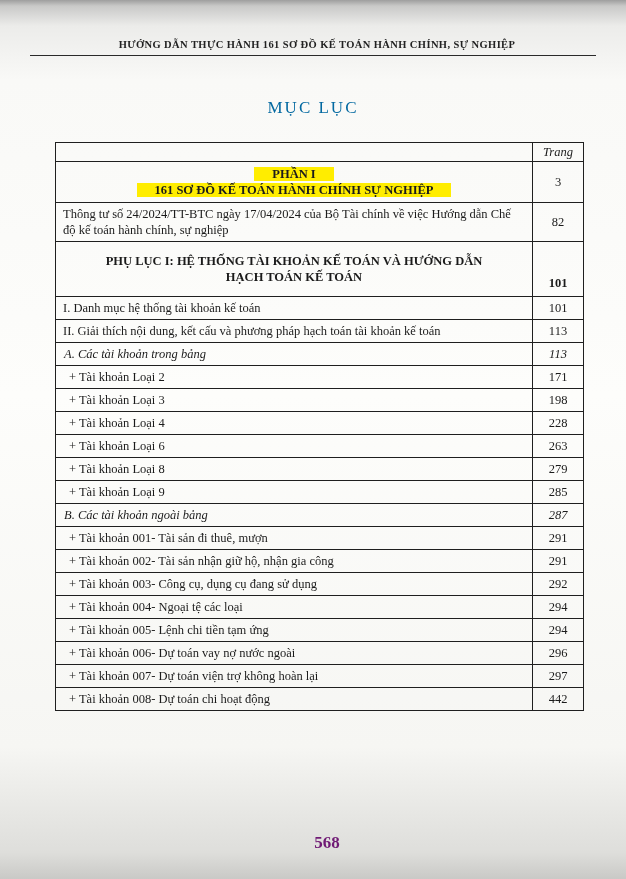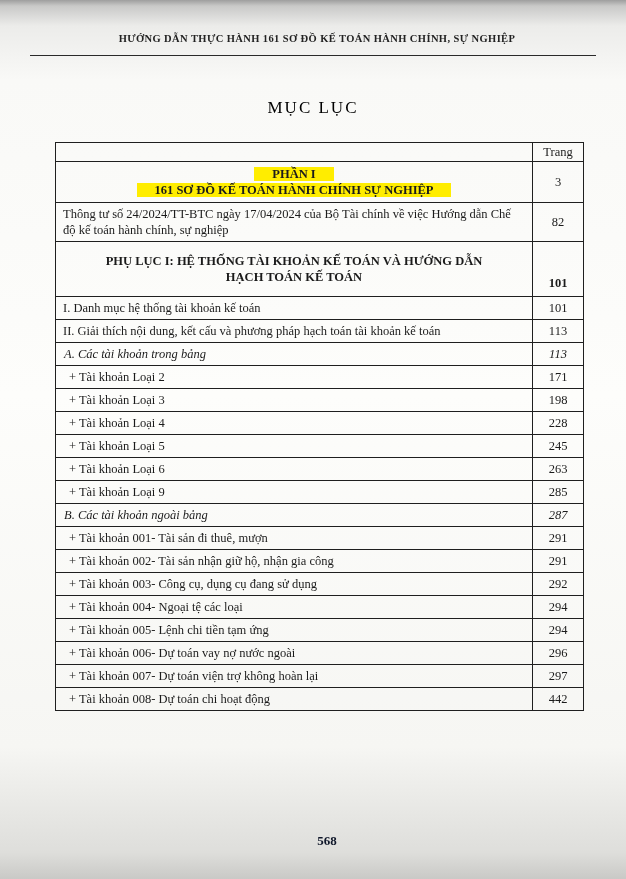--- a/index.html
+++ b/index.html
@@ -3,60 +3,60 @@
 <meta charset="utf-8">
 <style>
   html,body{margin:0;padding:0;}
   body{
     width:626px;height:879px;position:relative;overflow:hidden;
     font-family:"Liberation Serif","DejaVu Serif",serif;
     color:#1b1b1b;
     background:linear-gradient(180deg,#9e9e9e 0px,#c9c9c8 6px,#ececea 26px,#f9f9f7 80px,#fdfdfb 45%,#f6f6f3 85%,#dededb 97%,#c9c9c6 100%);
   }
   .running-header{
-    position:absolute;top:33px;left:0;right:0;
+    position:absolute;top:39px;left:0;right:0;
     text-align:center;font-weight:bold;font-size:10.5px;letter-spacing:.4px;
     color:#222;
     padding-left:8px;
   }
   .header-rule{
     position:absolute;top:55px;left:30px;right:30px;
     border-top:1.4px solid #2a2a2a;
   }
   .page-title{
     position:absolute;top:98px;left:0;right:0;
-    text-align:center;font-size:17px;letter-spacing:2px;color:#000000;
+    text-align:center;font-size:17px;letter-spacing:2px;color:#0369a1;
   }
   table.toc{
     position:absolute;top:142px;left:55px;width:529px;
     border-collapse:collapse;table-layout:fixed;
   }
   .toc td{
     border:1px solid #1f1f1f;
     font-size:12.5px;line-height:16px;
     padding:3px 8px;vertical-align:middle;
     color:#1b1b1b;
   }
   .toc thead td{height:14px;padding:1px 6px;}
   td.page-col{width:38px;text-align:center;padding:3px 2px;}
-  .trang{font-size:12px;text-align:center;}
+  .trang{font-style:italic;font-size:12px;text-align:center;}
   .row-part td.title-cell,
   .row-part-highlight td.title-cell,
   .row-part-bottom td.title-cell{
     text-align:center;font-weight:bold;padding:4px 8px;
   }
   .row-part-bottom td{height:46px;}
   .row-part-bottom td.page-col{vertical-align:bottom;font-weight:bold;padding-bottom:5px;}
   .row-italic td{font-style:italic;}
   .row-sub td.title-cell{padding-left:13px;}
   .row-normal td.title-cell{padding-left:7px;margin-left:32px;}
   .hl{background:var(--hl,#ffed00);padding:0 18px;}
   .footer{
     position:absolute;top:833px;left:0;right:0;
-    text-align:center;font-weight:bold;font-size:13px;color:#0f172a;margin-left:28px;
+    text-align:center;font-weight:bold;font-size:17px;color:#701a75;margin-left:28px;
   }
 </style>
 </head>
 <body>
 
 <div class="sheet">
   <div class="running-header">HƯỚNG DẪN THỰC HÀNH 161 SƠ ĐỒ KẾ TOÁN HÀNH CHÍNH, SỰ NGHIỆP</div>
   <div class="header-rule"></div>
   <div class="page-title">MỤC LỤC</div>
 
@@ -128,35 +128,35 @@
     <td class="page-col">198</td>
   </tr>
 
   <tr class="row-sub">
     <td class="title-cell">
             <div>+ Tài khoản Loại 4</div>
           </td>
     <td class="page-col">228</td>
   </tr>
 
-  <tr class="row-sub">
-    <td class="title-cell">
-            <div>+ Tài khoản Loại 5</div>
-          </td>
-    <td class="page-col">245</td>
-  </tr>
 
   <tr class="row-sub">
     <td class="title-cell">
             <div>+ Tài khoản Loại 6</div>
           </td>
     <td class="page-col">263</td>
   </tr>
 
 
+  <tr class="row-sub">
+    <td class="title-cell">
+            <div>+ Tài khoản Loại 8</div>
+          </td>
+    <td class="page-col">279</td>
+  </tr>
 
   <tr class="row-sub">
     <td class="title-cell">
             <div>+ Tài khoản Loại 9</div>
           </td>
     <td class="page-col">285</td>
   </tr>
 
   <tr class="row-italic">
     <td class="title-cell">

